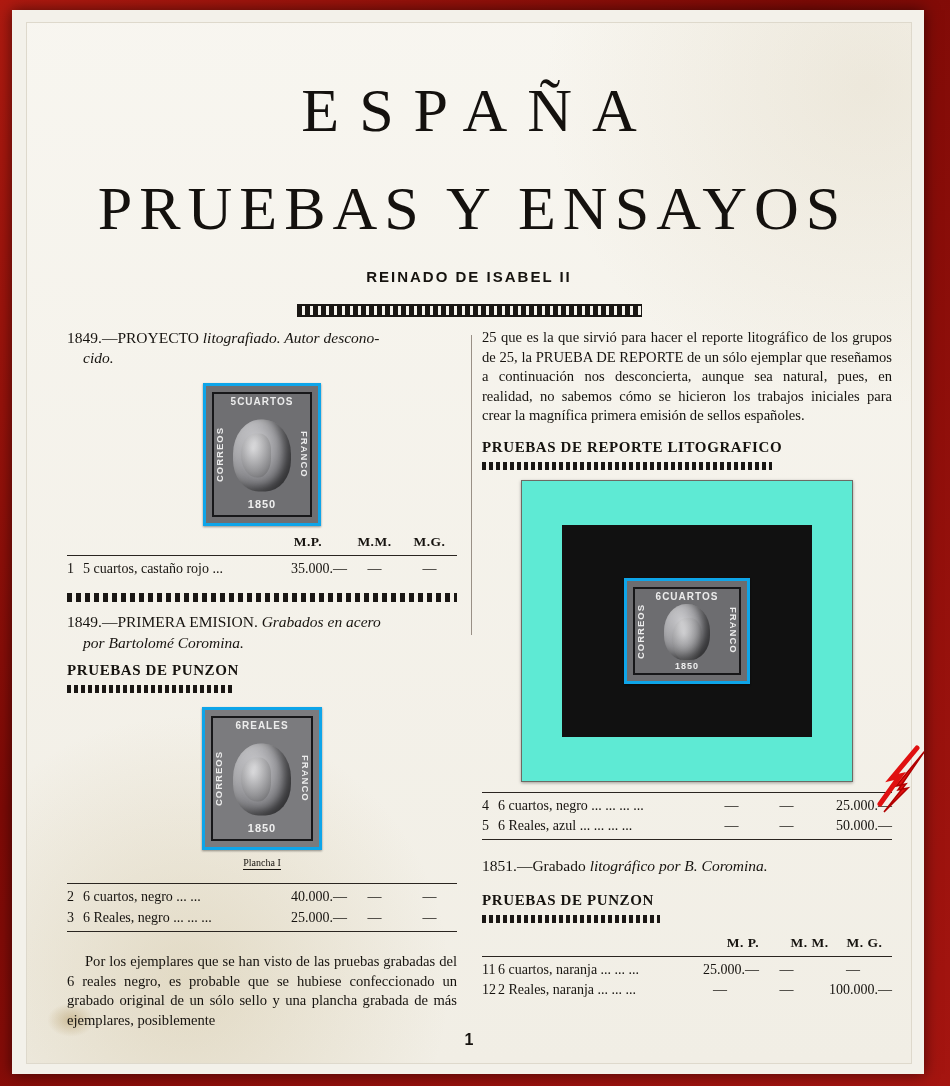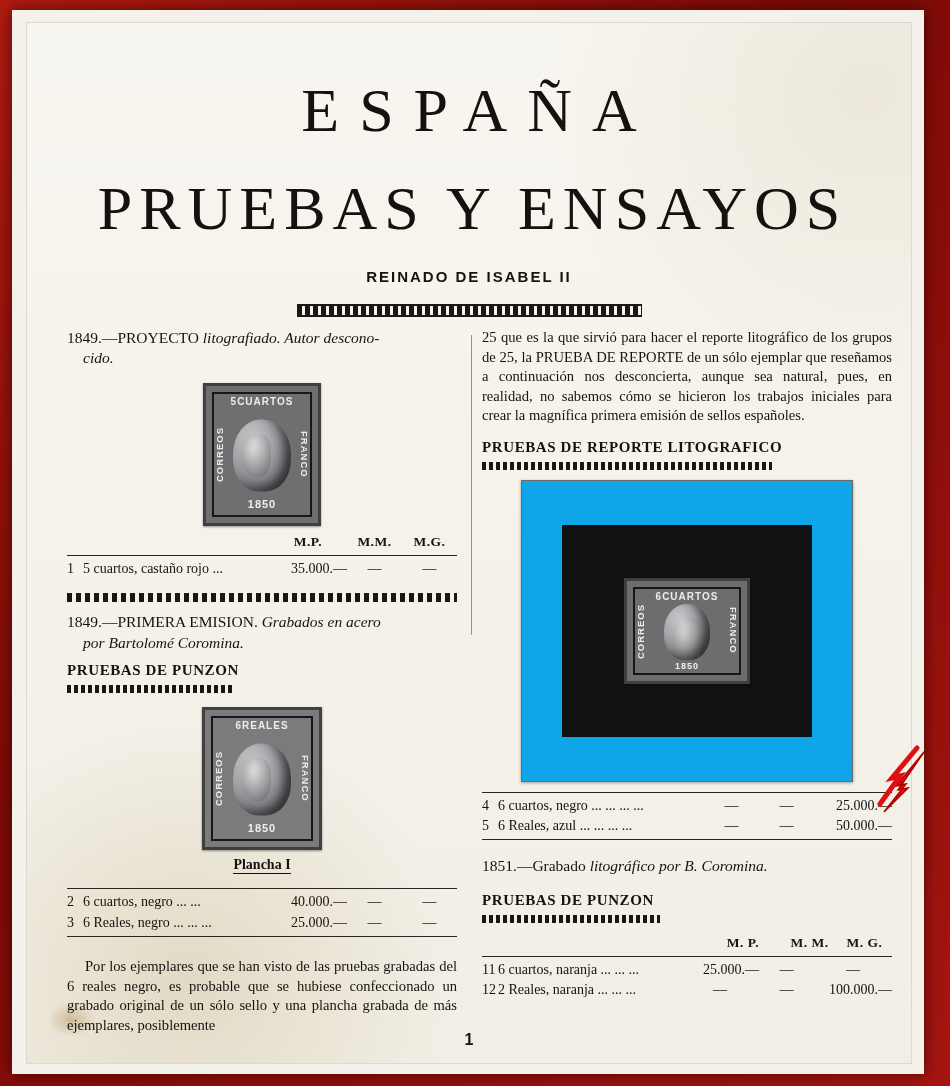--- a/index.html
+++ b/index.html
@@ -109,21 +109,21 @@
     font-weight:bold;
     font-size:15px;
     letter-spacing:.6px;
     margin:8px 0 3px 0;
   }
   
   .stamp-wrap{display:flex;justify-content:center;margin:14px 0 6px 0;}
   .stamp{
     position:relative;
     background:#6f6f72;
-    border:3px solid #404040;
+    border:3px solid #0ea5e9;
     box-shadow:0 1px 2px rgba(0,0,0,.4);
   }
   .stamp .inner-frame{
     position:absolute;inset:6px;
     border:2px solid #171719;
   }
   .stamp .toptxt,.stamp .bottxt{
     position:absolute;left:0;width:100%;
     text-align:center;
     font-family:"Liberation Sans", sans-serif;
@@ -164,36 +164,36 @@
   .queen:after{
     content:"";
     position:absolute;left:8px;top:14px;width:30px;height:44px;
     border-radius:50% 40% 45% 55%;
     background:radial-gradient(ellipse at 40% 35%, rgba(255,255,255,.35), rgba(0,0,0,.25));
   }
   
   .proof-block{
     margin:10px auto 10px auto;
     width:330px;height:300px;
-    background:#0ea5e9;
+    background:#5eead4;
     border:1px solid #6d6a64;
     display:flex;align-items:center;justify-content:center;
     box-shadow:0 1px 3px rgba(0,0,0,.35);
   }
   .proof-inner{
     width:250px;height:212px;
     background:#111;
     display:flex;align-items:center;justify-content:center;
   }
   
   .plancha{
     text-align:center;
     font-family:"Liberation Serif", serif;
-    font-weight:bold;
-    font-size:14px;
+    font-weight:normal;
+    font-size:10px;
     margin-top:6px;
   }
   .plancha span{border-bottom:1.5px solid #16130f;padding-bottom:1px;}
   
   table.price{
     width:100%;
     border-collapse:collapse;
     font-size:14px;
   }
   table.price td{

